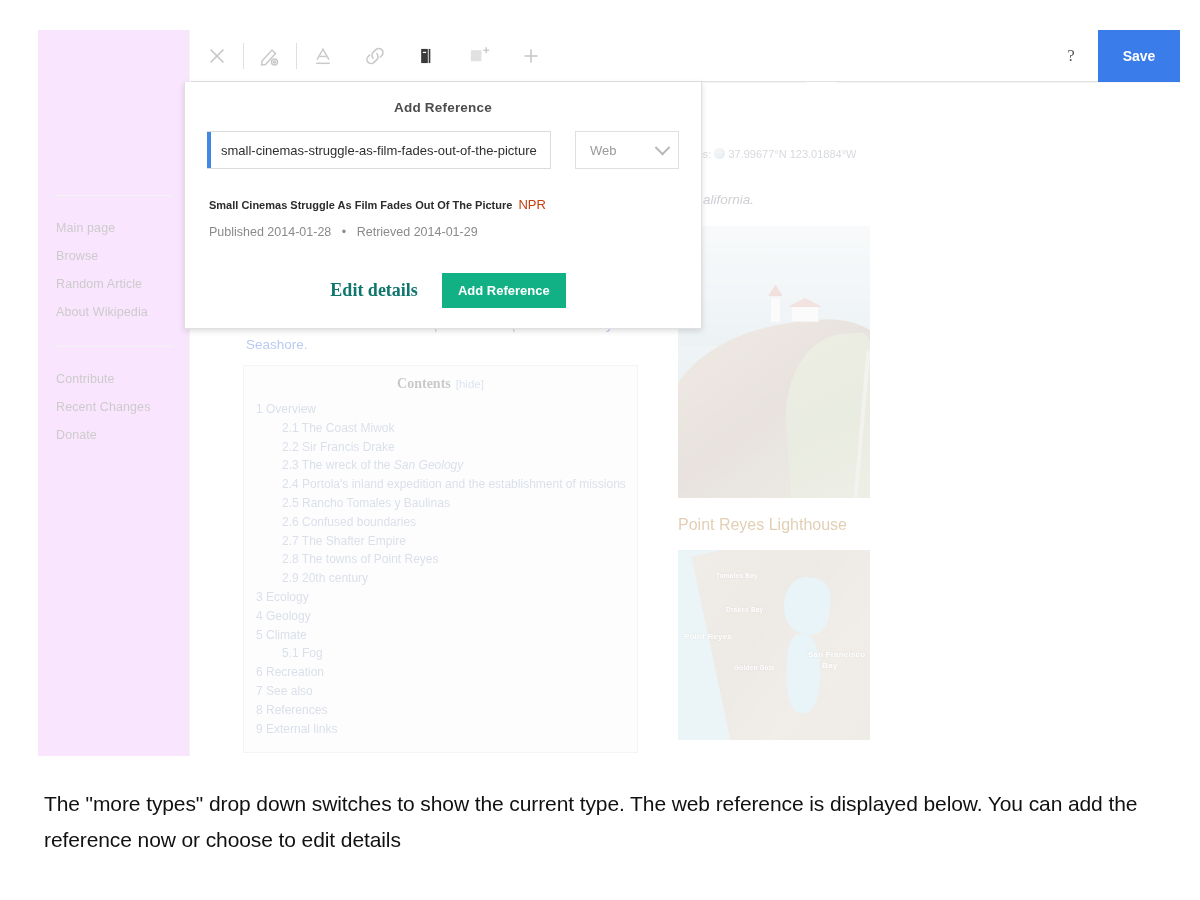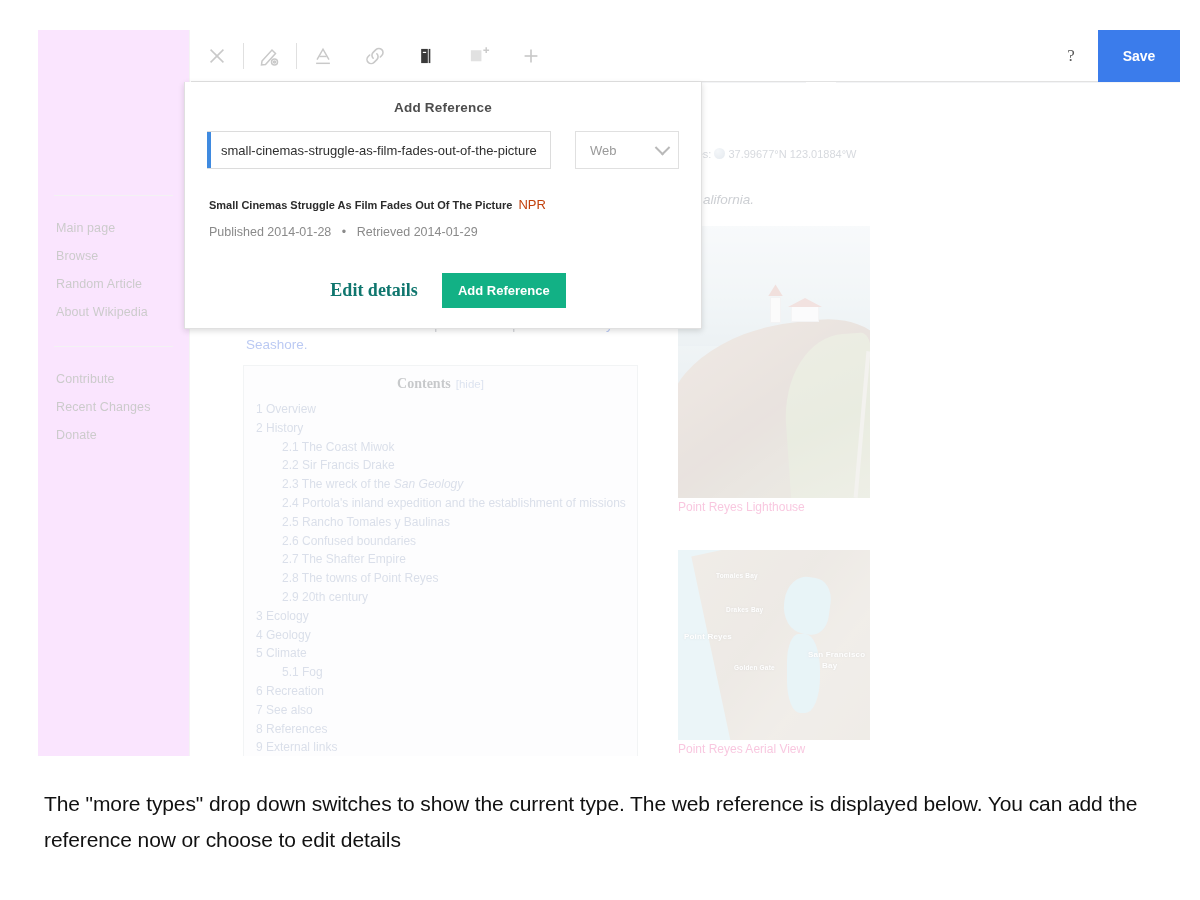--- a/index.html
+++ b/index.html
@@ -114,22 +114,22 @@
     color: #8697bb;
     line-height: 18.8px;
     white-space: nowrap;
   }
   .toc-l2 { padding-left: 26px; }
   .toc-it { font-style: italic; }
 
   
   .fig { position: absolute; }
   .fig-cap {
-    font-size: 12px; color: #ec4899;
-    margin-top: 2px;
+    font-size: 16px; color: #a16207;
+    margin-top: 18px;
     white-space: nowrap;
   }
   #fig-lighthouse { left: 487px; top: 196px; }
   #fig-map { left: 487px; top: 520px; }
 
   .photo-lh {
     width: 192px; height: 272px;
     background:
       linear-gradient(180deg,#e7eef2 0%,#dde7ec 30%,#cfdde3 42%,#c6d6dd 52%,#bccfd8 60%, #b7cbd4 100%);
     position: relative; overflow: hidden;
@@ -387,21 +387,20 @@
       <div class="para-line" style="left:55px; top:305px;">
         <span class="wikilink">Seashore.</span>
       </div>
 
       <div id="toc-box">
         <div id="toc-head">
           <span>Contents</span><span class="hide-link">[hide]</span>
         </div>
         <div id="toc-list">
             <div class="toc-row"><span>1 </span><span>Overview</span></div>
-            <div class="toc-row"><span>2 </span><span>History</span></div>
             <div class="toc-row toc-l2"><span>2.1 </span><span>The Coast Miwok</span></div>
             <div class="toc-row toc-l2"><span>2.2 </span><span>Sir Francis Drake</span></div>
             <div class="toc-row toc-l2"><span>2.3 </span><span>The wreck of the </span><span class="toc-it">San Geology</span></div>
             <div class="toc-row toc-l2"><span>2.4 </span><span>Portola's inland expedition and the establishment of missions</span></div>
             <div class="toc-row toc-l2"><span>2.5 </span><span>Rancho Tomales y Baulinas</span></div>
             <div class="toc-row toc-l2"><span>2.6 </span><span>Confused boundaries</span></div>
             <div class="toc-row toc-l2"><span>2.7 </span><span>The Shafter Empire</span></div>
             <div class="toc-row toc-l2"><span>2.8 </span><span>The towns of Point Reyes</span></div>
             <div class="toc-row toc-l2"><span>2.9 </span><span>20th century</span></div>
             <div class="toc-row"><span>3 </span><span>Ecology</span></div>

